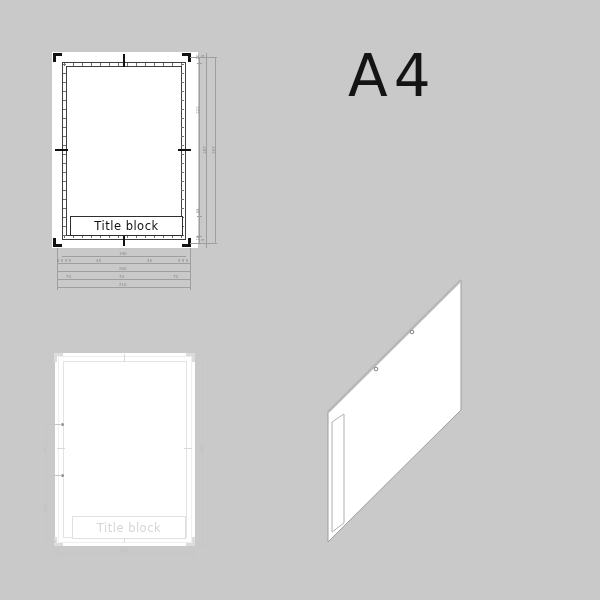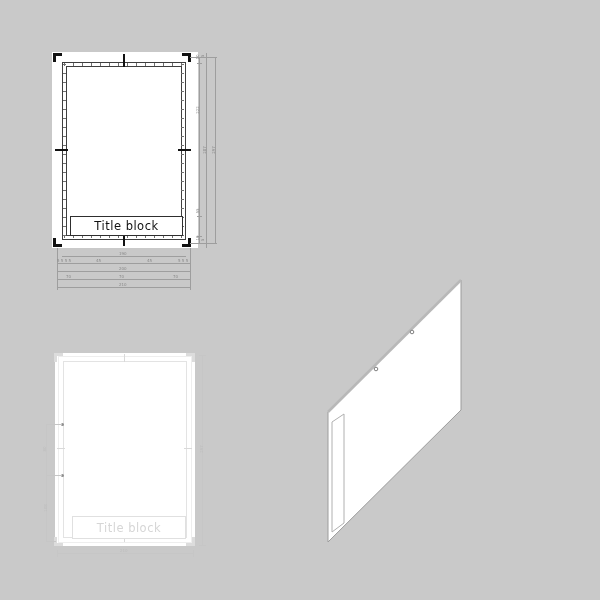--- a/index.html
+++ b/index.html
@@ -93,20 +93,21 @@
   <div class="dl" style="left:57px;top:259px">5 5 5 5</div>
   <div class="dl" style="left:96px;top:259px">45</div>
   <div class="dl" style="left:147px;top:259px">45</div>
   <div class="dl" style="left:178px;top:259px">5 5 5</div>
   <div class="dl" style="left:119px;top:267px">200</div>
   <div class="dl" style="left:66px;top:275px">70</div>
   <div class="dl" style="left:119px;top:275px">70</div>
   <div class="dl" style="left:173px;top:275px">70</div>
   <div class="dl" style="left:119px;top:283px">210</div>
 
+  <div class="fmt">A4</div>
 
   <div class="sheet" style="left:55px;top:353px;width:140px;height:193px"></div>
   <div class="cmark l tl" style="left:54px;top:353px"></div>
   <div class="cmark l tr" style="left:186px;top:353px"></div>
   <div class="cmark l bl" style="left:54px;top:537px"></div>
   <div class="cmark l br" style="left:186px;top:537px"></div>
   <div class="framel" style="left:58px;top:356px;width:132px;height:185px;border-color:#eeeeee"></div>
   <div class="framel" style="left:63px;top:361px;width:122px;height:175px"></div>
   <div class="cml" style="left:124px;top:354px;width:1px;height:8px"></div>
   <div class="cml" style="left:124px;top:534px;width:1px;height:8px"></div>

